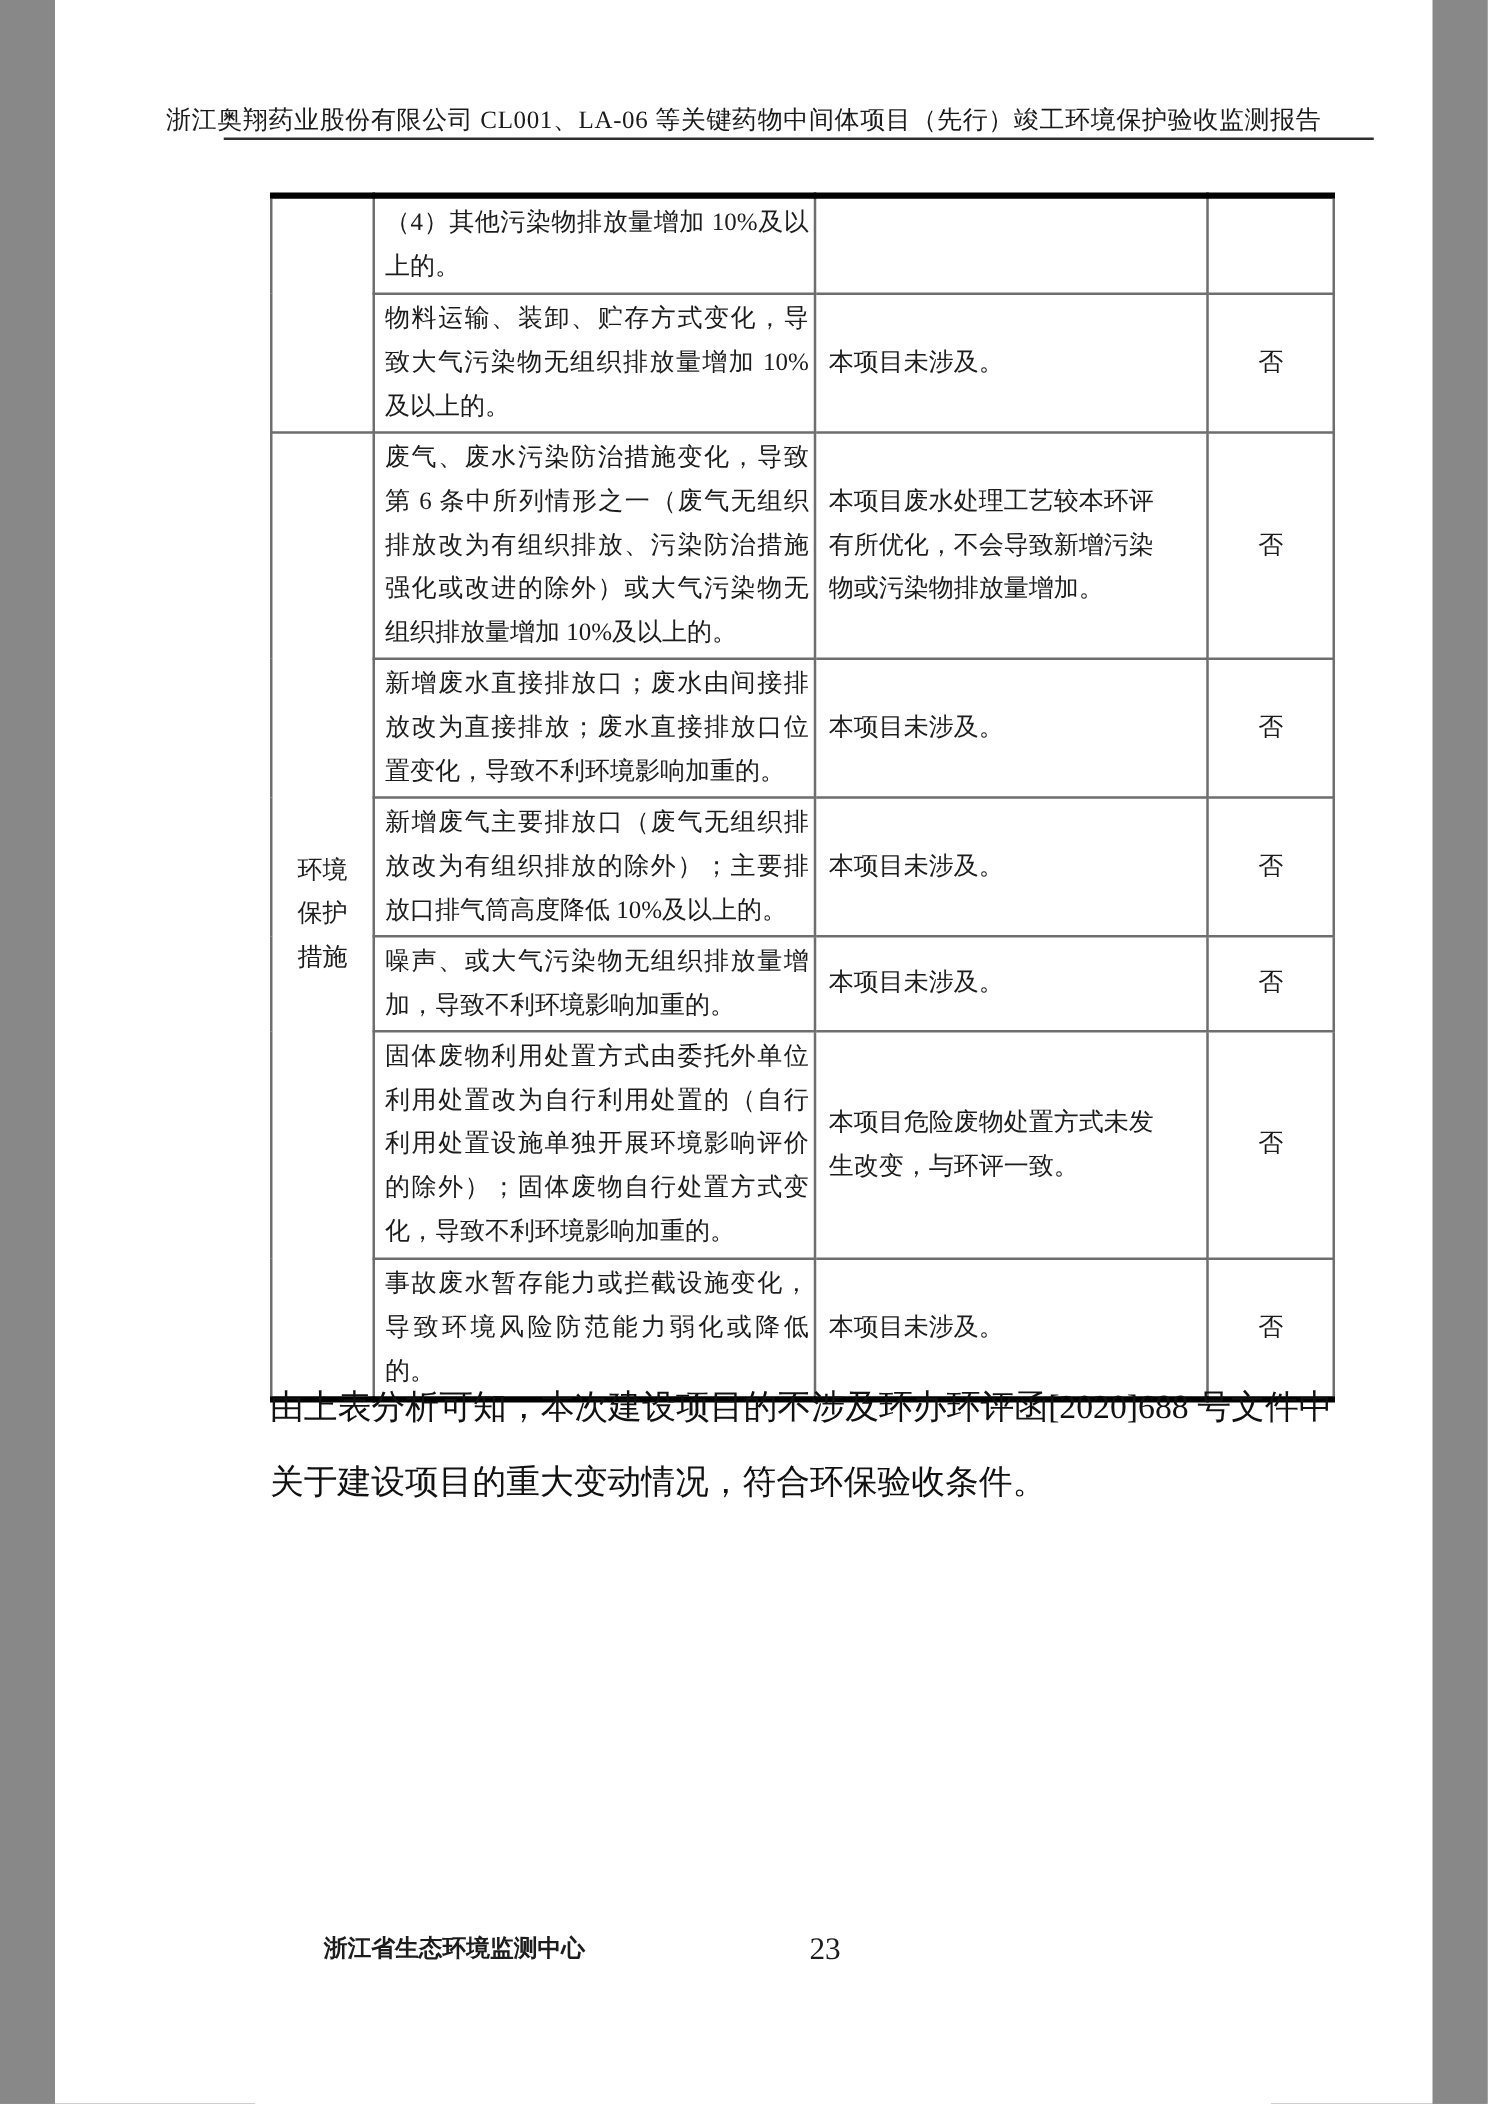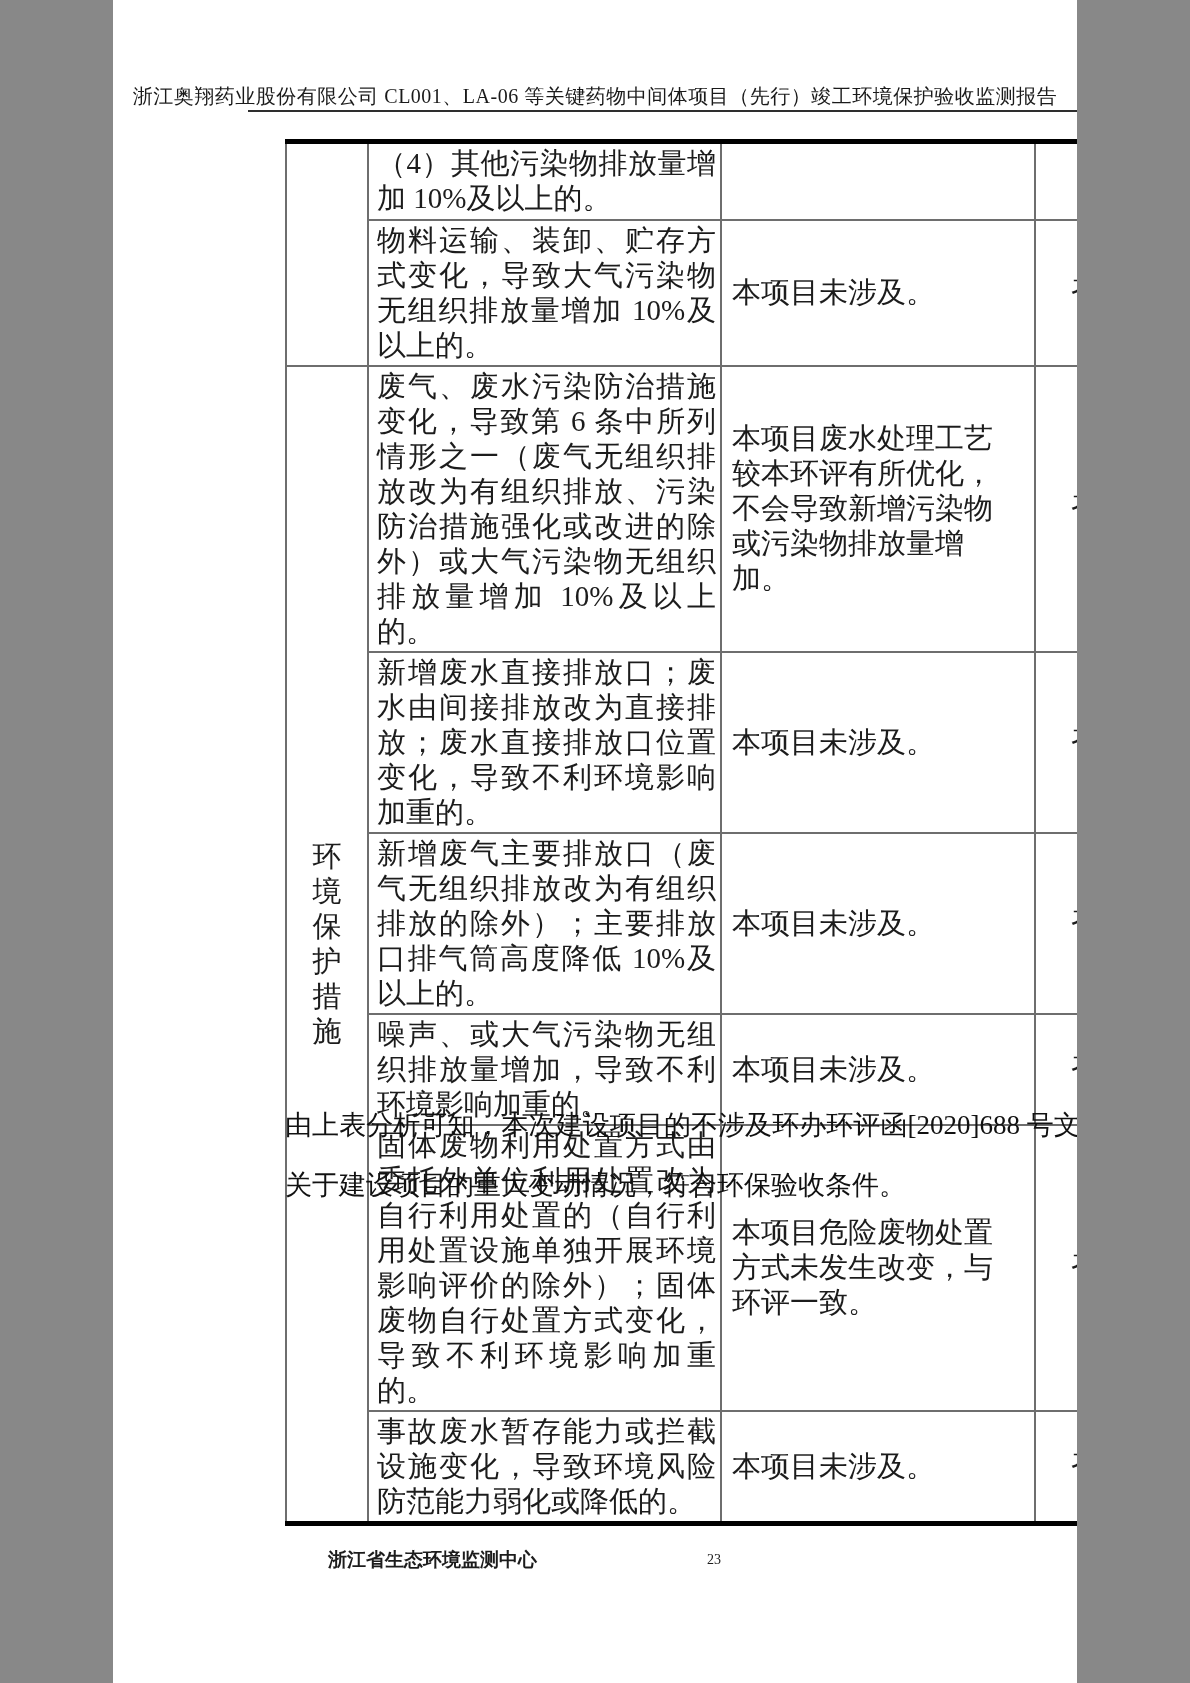--- a/index.html
+++ b/index.html
@@ -1,44 +1,44 @@
 <!DOCTYPE html>
 <html><head>
 <meta charset="utf-8">
 <style>
   html,body{margin:0;padding:0;background:#888;}
   .page{
     position:relative;
-    width:964px;height:1683px;
+    width:1102px;height:1683px;
     margin:0 auto;
     background:#ffffff;
     font-family:"Liberation Serif","DejaVu Serif",serif;
     color:#1c1c1c;
     overflow:hidden;
   }
   .header-title{
     position:absolute;top:84px;left:0;width:100%;
     text-align:center;
     font-size:20px;line-height:24px;
     letter-spacing:0.5px;
     color:#1a1a1a;
     white-space:nowrap;
   }
   .header-rule{
     position:absolute;top:110px;left:135px;width:920px;height:2px;
     background:#2e2e2e;
   }
   table.changes{
-    position:absolute;top:139px;left:172px;
+    position:absolute;top:154px;left:172px;
     width:850px;
     border-collapse:collapse;
     table-layout:fixed;
     border-top:5px solid #000;
     border-bottom:5px solid #000;
-    font-size:29px;
+    font-size:20px;
   }
   table.changes td{
     border:2px solid #6e6e6e;
     vertical-align:middle;
     line-height:35px;
     overflow:hidden;
   }
   td.c1{text-align:center;padding:0;margin-top:24px;}
   td.c1 .vlabel{width:48px;margin:0 auto;line-height:35px;}
   td.c2{text-align:justify;padding:2px 4px 2px 8px;}
@@ -49,22 +49,22 @@
     font-size:27px;line-height:60px;
     text-align:justify;
     color:#111;
   }
   .footer-org{
     position:absolute;top:1548px;left:215px;
     font-size:19px;line-height:24px;font-weight:bold;
   }
   .footer-page{
     position:absolute;top:1548px;left:594px;width:44px;
-    text-align:left;
-    font-size:14px;line-height:24px;
+    text-align:center;
+    font-size:25px;line-height:24px;
   }
 </style>
 </head>
 <body>
 
 <div class="page">
 
   <div class="header-title">浙江奥翔药业股份有限公司 CL001、LA-06 等关键药物中间体项目（先行）竣工环境保护验收监测报告</div>
   <div class="header-rule"></div>
 

